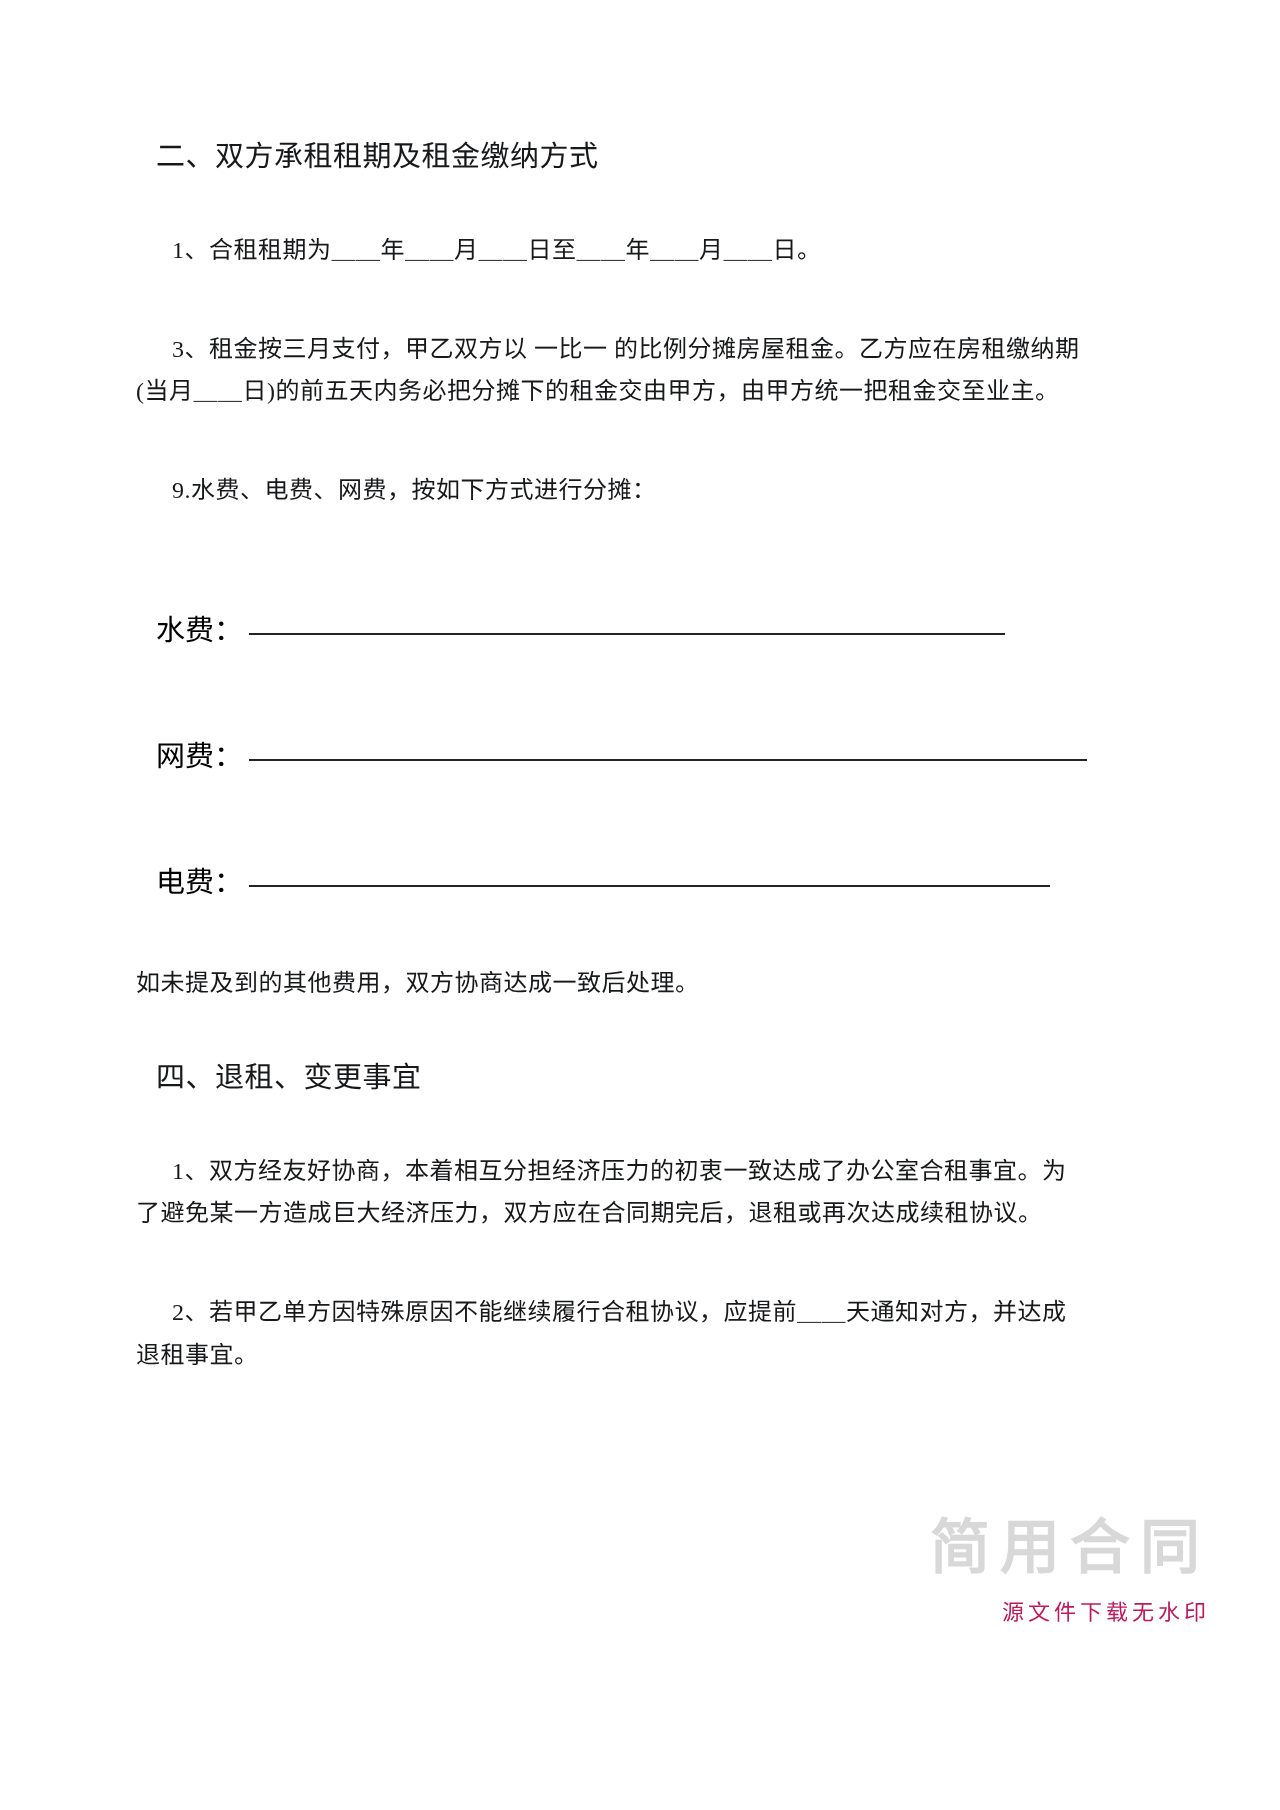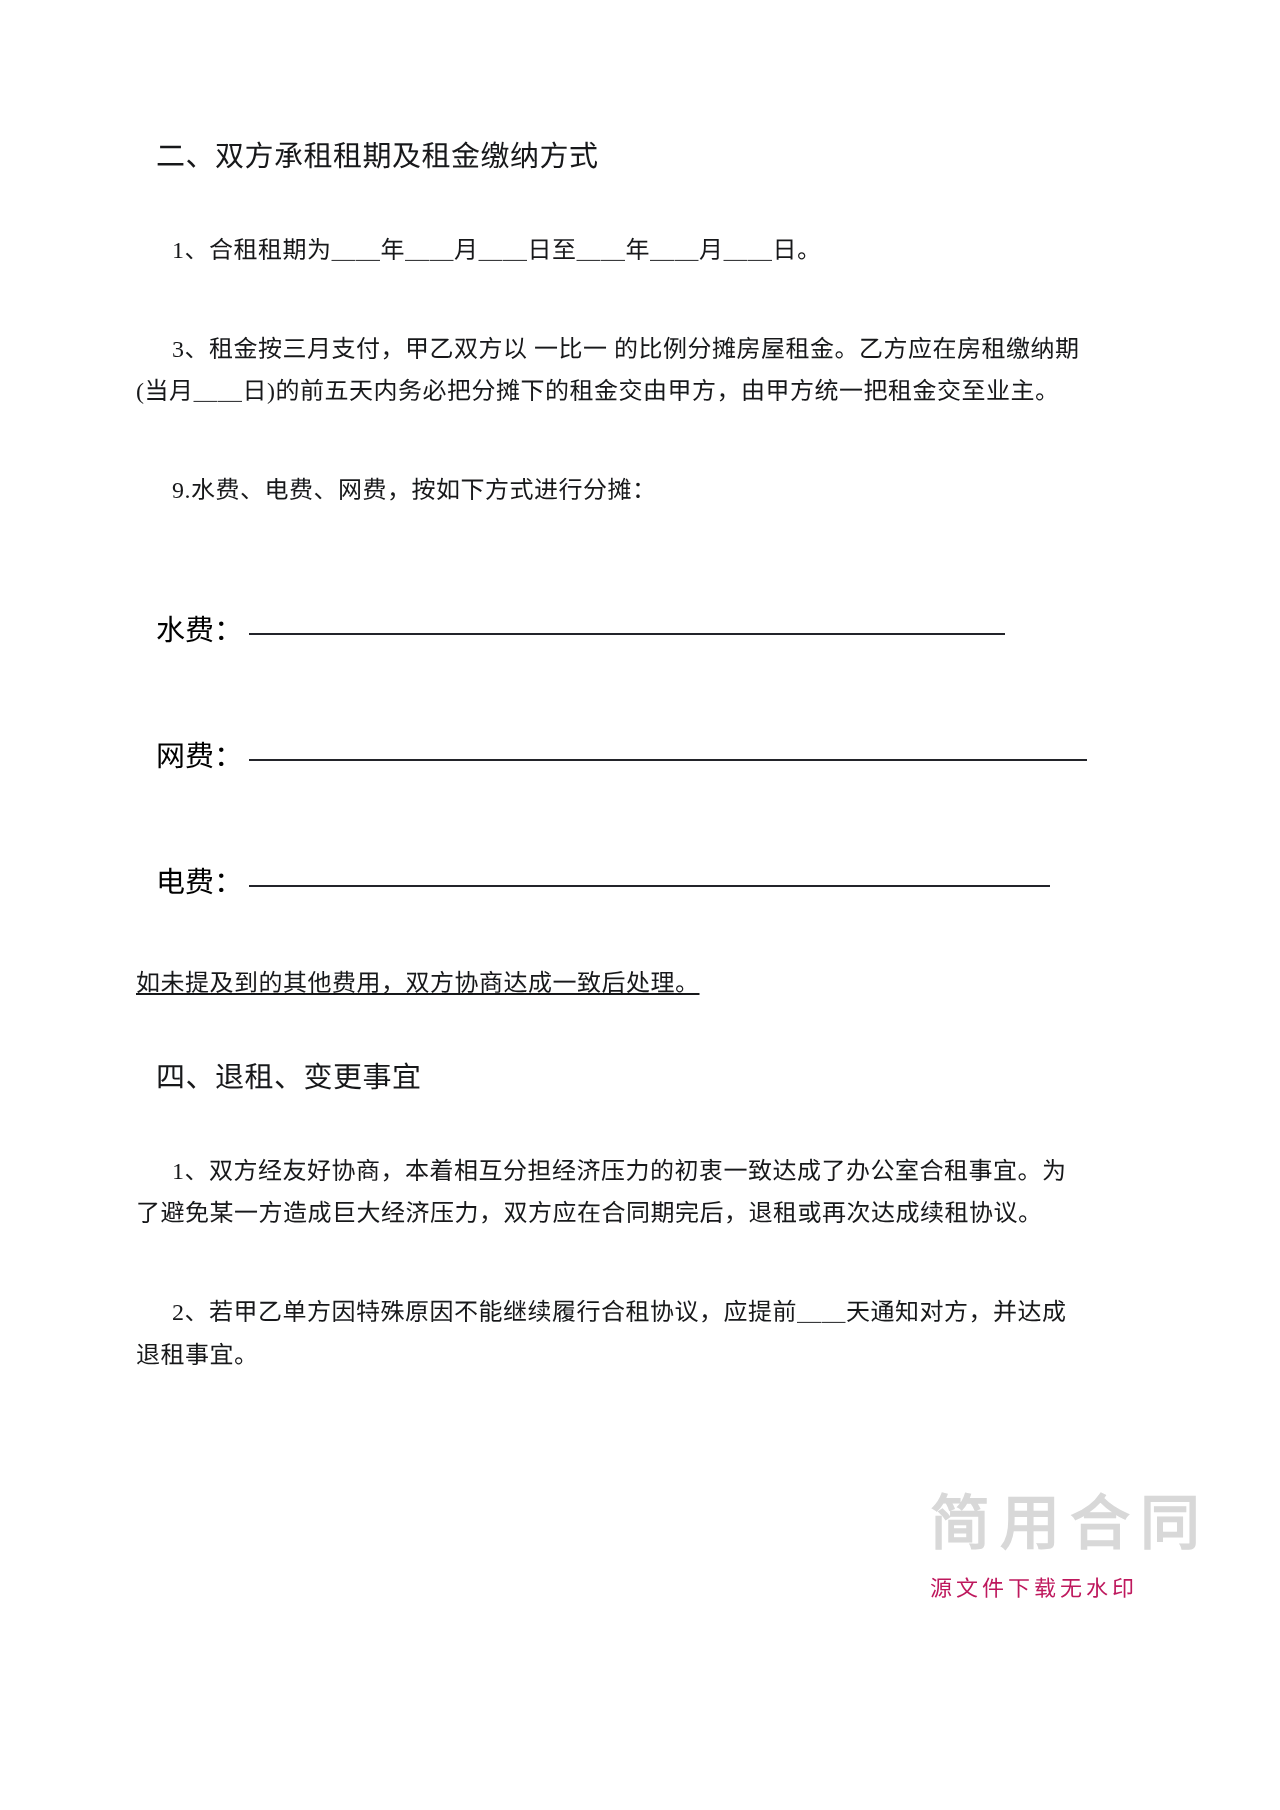--- a/index.html
+++ b/index.html
@@ -43,21 +43,20 @@
     margin: 16px;
     padding: 20px 0 20px 0;
     font-size: 24px;
     line-height: 1.78;
   }
   .para.indent {
     text-indent: 36px;
   }
   .para.noindent {
     text-indent: 0;
-    text-decoration: underline;
   }
   .fee-row {
     display: flex;
     align-items: baseline;
     padding: 26px 0 26px 36px;
     font-size: 29px;
   }
   .fee-label {
     flex: 0 0 auto;
     white-space: pre;
@@ -75,22 +74,22 @@
   .fee-row.w-elec  .fee-line { margin-right: 55px;  }
   .fee-row.w-net   .fee-line { margin-right: 18px;  }
 
   .tail {
     padding-bottom: 40px;
   }
 
   .watermark {
     position: absolute;
     right: 70px;
-    bottom: 208px;
-    text-align: left;
+    bottom: 184px;
+    text-align: right;
     user-select: none;
     pointer-events: none;
   }
   .watermark-main {
     font-family: "DejaVu Sans", "Liberation Sans", sans-serif;
     font-weight: bold;
     font-size: 60px;
     letter-spacing: 10px;
     color: #d8d8d8;
     line-height: 1.15;

